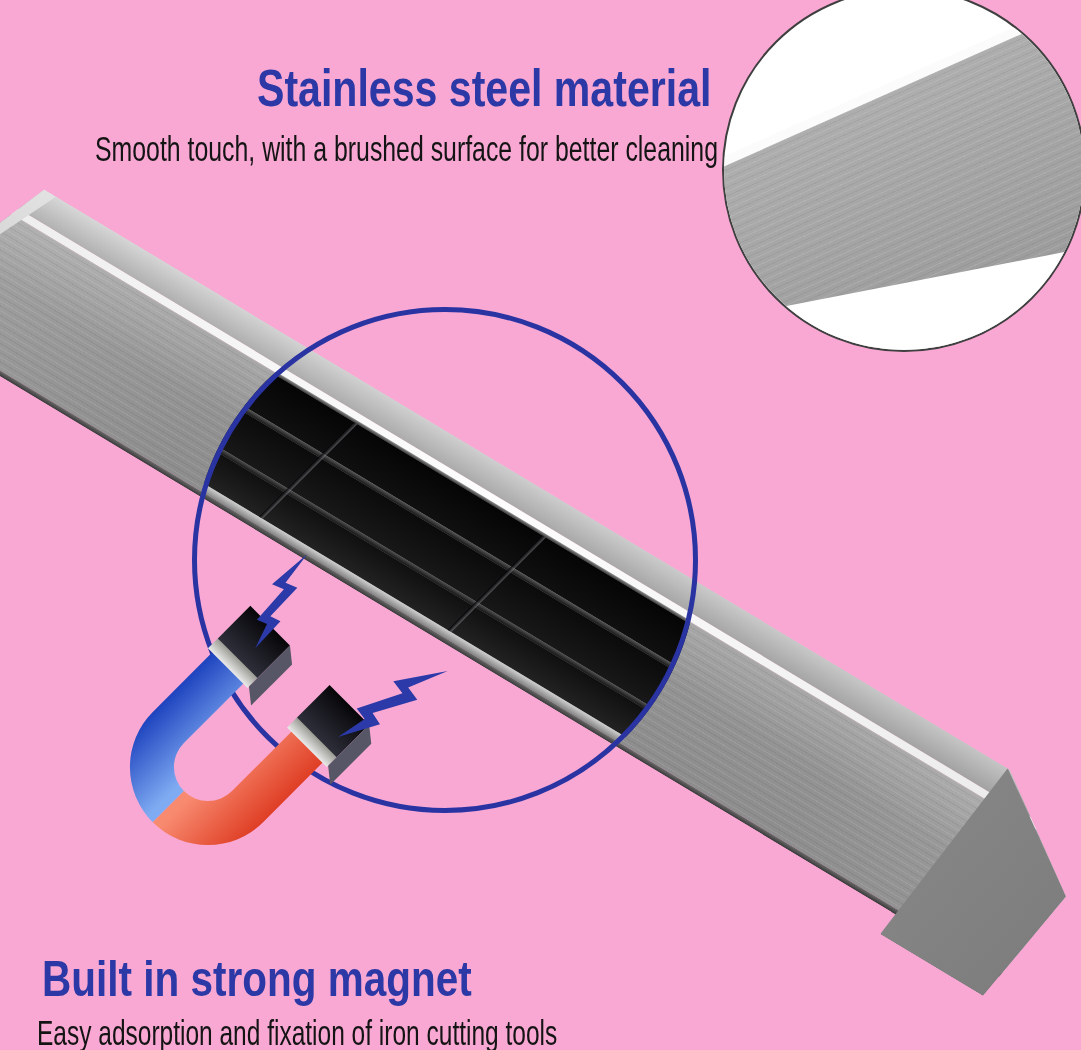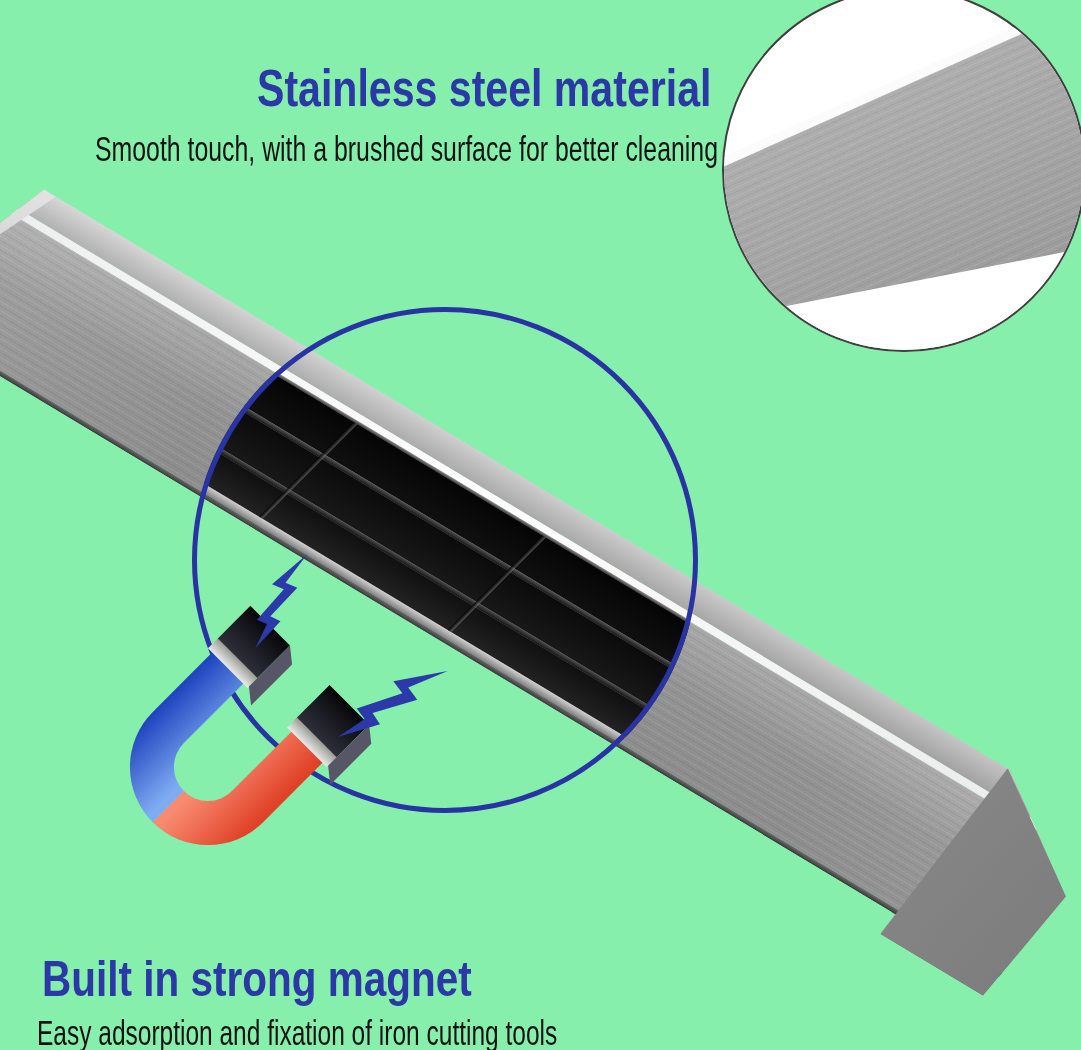--- a/index.html
+++ b/index.html
@@ -1,16 +1,16 @@
 <!DOCTYPE html>
 <html style="--accent_blue: #2b38a5; --circle_blue: #2a33a2; --bolt_blue: #2b3aa8; --steel_light_face: #a8a8a8; --steel_mid: #939393; --steel_dark: #8d8d8d; --steel_top_face: #c9c9c9; --steel_highlight: #f5f5f5; --magnet_cavity_black: #0d0d0d; --magnet_icon_blue: #1b40bd; --magnet_icon_blue_light: #7fabf2; --magnet_icon_red: #dd3a20; --magnet_icon_red_light: #f88a70; --magnet_tip_dark: #14141c; --magnet_tip_side: #565666; --magnet_tip_band: #e8e8e8; --detail_circle_stroke: #3f3f3f;"><head>
 <meta charset="utf-8">
 <style>
   html,body{margin:0;padding:0;background:#fff;}
-  .stage{position:relative;width:1081px;height:1050px;overflow:hidden;background:#86efac;
+  .stage{position:relative;width:1081px;height:1050px;overflow:hidden;background:#f9a8d4;
          font-family:"Liberation Sans",sans-serif;}
 
   
   .title{position:absolute;font-weight:bold;font-size:52px;line-height:1;
          color:var(--accent_blue);transform-origin:left top;white-space:nowrap;z-index:7;}
   .title.top{left:257px;top:62px;transform:scaleX(0.79);}
   .title.bottom{left:42px;top:954px;font-size:50px;transform:scaleX(0.81);}
   .subtitle{position:absolute;font-size:35px;line-height:1;color:#141414;
             transform-origin:left top;white-space:nowrap;z-index:7;}
   .subtitle.top{left:95px;top:131px;transform:scaleX(0.71);}

